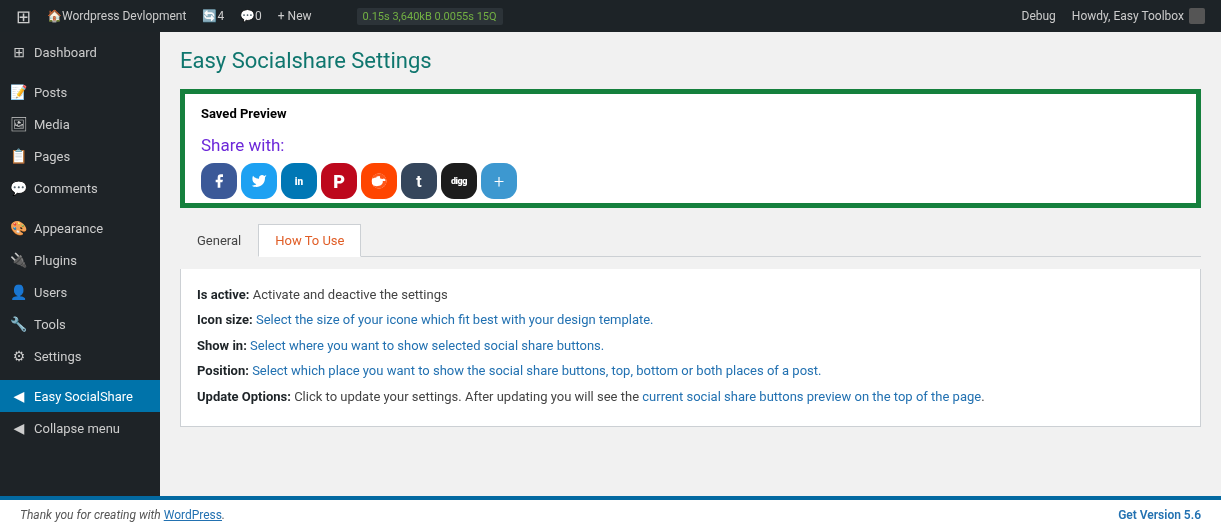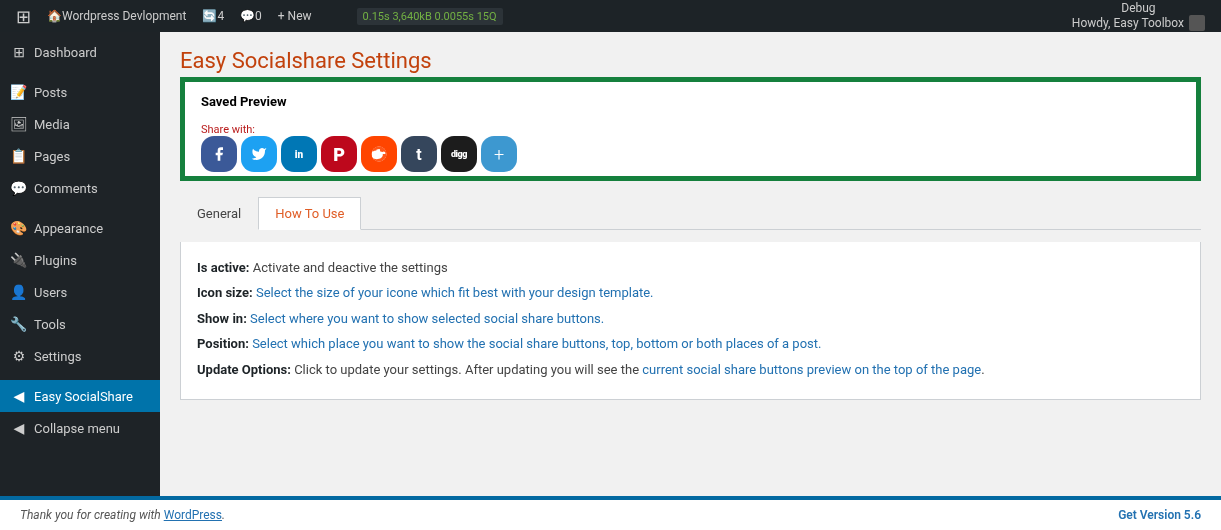--- a/index.html
+++ b/index.html
@@ -20,21 +20,21 @@
       display: flex;
       align-items: center;
       padding: 0 8px;
       height: 32px;
       color: #ccc;
       font-size: 12px;
       cursor: pointer;
       white-space: nowrap;
     }
     .adminbar-logo { padding: 0 8px; color: #ccc; font-size: 18px; }
-    .adminbar-right { margin-left: auto; display: flex; align-items: center; flex-direction: column; }
+    .adminbar-right { margin-left: auto; display: flex; align-items: center; }
     .adminbar-perf {
       display: flex; align-items: center; gap: 2px;
       font-size: 11px; color: #9ea3a8;
       background: #2c3338;
       padding: 2px 6px;
       border-radius: 2px;
       margin-left: 37px;
     }
     .adminbar-perf span { color: #72b043; }
     .adminbar-debug { color: #ccc; font-size: 12px; padding: 0 8px; cursor: pointer; }
@@ -75,39 +75,40 @@
     #content {
       flex: 1;
       overflow-y: auto;
       padding: 16px 20px;
       background: #f1f1f1;
     }
 
     .page-title {
       font-size: 22px;
       font-weight: 400;
-      color: #c2410c;
-      margin-bottom: 4px;
+      color: #0f766e;
+      margin-bottom: 16px;
     }
 
     
     .preview-box {
       background: #fff;
       border: 5px solid #15803d;
       padding: 12px 16px 4px;
       margin-bottom: 16px;
     }
     .preview-box-title {
       font-weight: 700;
       font-size: 13px;
       margin-bottom: 14px;
     }
     .share-label {
-      font-size: 11px;
-      color: #b91c1c;
+      font-size: 17px;
+      color: #6d28d9;
+      margin-bottom: 8px;
     }
     .share-buttons {
       display: flex;
       gap: 4px;
     }
     .share-btn {
       width: 36px;
       height: 36px;
       border-radius: 13px;
       display: flex;

